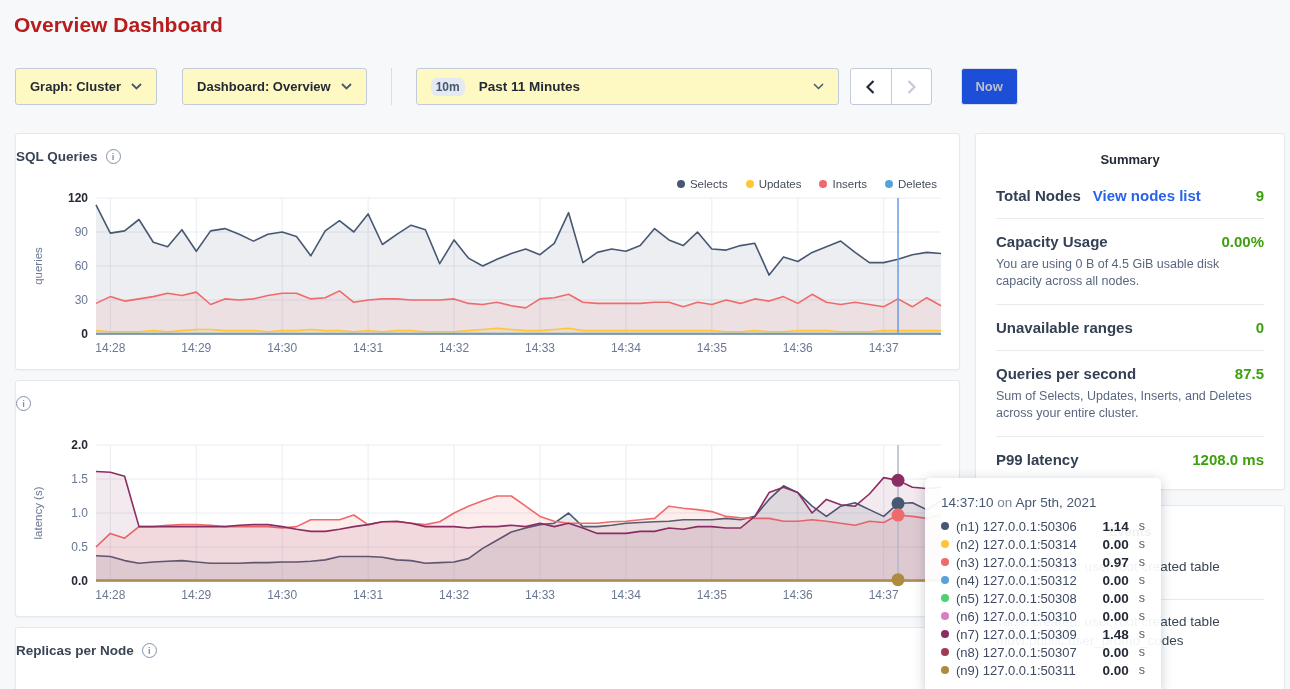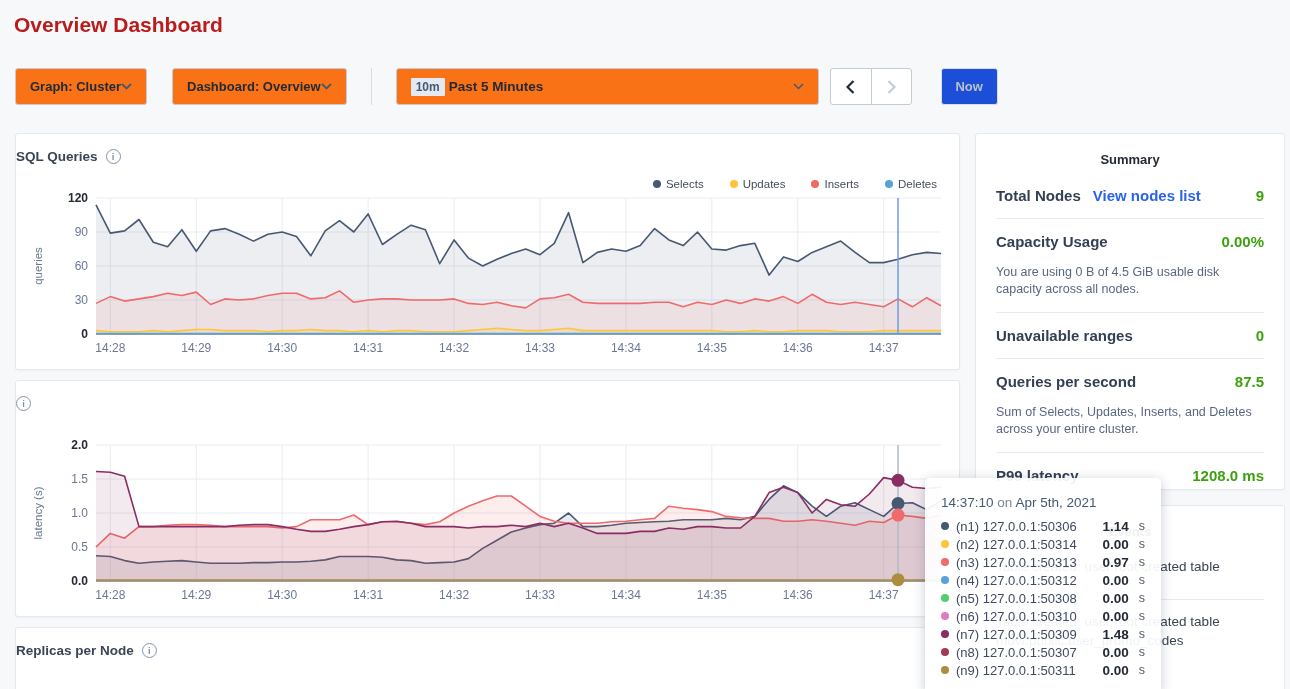--- a/index.html
+++ b/index.html
@@ -9,61 +9,61 @@
     background:#F7F8FA; color:#242A35; overflow:hidden; position:relative;
   }
   .page { position:relative; width:1290px; height:689px; overflow:hidden; }
 
   
   .page-title { position:absolute; left:14px; top:13px; font-size:21px; font-weight:600; color:#b91c1c; }
 
   
   .controls { position:absolute; left:15px; top:68px; display:flex; align-items:center; }
   .btn {
-    height:37px; background:#f97316; border:1px solid #C3CAD8; border-radius:3px;
-    display:flex; align-items:center; padding:0 14px; 
+    height:37px; background:#fef9c3; border:1px solid #C3CAD8; border-radius:3px;
+    display:flex; align-items:center; padding:0 14px; gap:10px;
     font-size:13px; font-weight:700; color:#242A35; cursor:pointer;
   }
   .btn + .btn { margin-left:25px; }
   .vdiv { width:1px; height:37px; background:#D8DCE3; margin:0 24px; }
   .timepicker { width:423px; }
-  .tp-badge { background:#E5E9F2; border-radius:1px; padding:2px 5px; font-size:12px; font-weight:700; color:#475872; }
+  .tp-badge { background:#E5E9F2; border-radius:6px; padding:2px 5px; font-size:12px; font-weight:700; color:#475872; }
   .tp-label { font-size:13.5px; font-weight:700; margin-left:4px; }
   .tp-chev { margin-left:auto; }
   .arrow-group { display:flex; margin-left:11px; background:#fff; border:1px solid #C3CAD8; border-radius:3px; height:37px; }
   .ar-btn { width:40px; height:35px; background:none; border:none; display:flex; align-items:center; justify-content:center; cursor:pointer; }
   .ar-btn + .ar-btn { border-left:1px solid #C3CAD8; }
   .now-btn { height:37px; width:57px; margin-left:29px; background:#1d4ed8; border:1px solid #D9DDE5; border-radius:3px;
     font-size:13px; font-weight:700; color:#B9C0CC; }
 
   
   .card { background:#fff; border:1px solid #E4E8EF; border-radius:3px; box-shadow:0 1px 2px rgba(40,50,80,0.04); }
   .main-col { position:absolute; left:15px; top:133px; width:945px; }
   .chart-card { position:relative; height:237px; }
   .chart-card + .chart-card { margin-top:10px; }
   .chart-card.small { height:130px; }
   .chart-title-row { position:absolute; top:15px; left:0; width:100%; display:flex; justify-content:flex-start; align-items:center; gap:8px; }
   .chart-title { font-size:13.5px; font-weight:700; color:#394455; }
   .info-icon { width:15px; height:15px; border:1.4px solid #8591AC; border-radius:50%; color:#8591AC;
     font-size:9.5px; font-weight:700; display:flex; align-items:center; justify-content:center; font-style:normal; cursor:pointer; }
   .legend { position:absolute; top:44px; right:22px; display:flex; gap:18px; }
-  .legend-item { display:flex; align-items:center; gap:5px; font-size:11.5px; color:#454C59; cursor:pointer;margin-left:8px; }
+  .legend-item { display:flex; align-items:center; gap:5px; font-size:11.5px; color:#454C59; cursor:pointer; }
   .legend-dot { width:8px; height:8px; border-radius:50%; }
   .chart-svg { position:absolute; left:10px; top:56px; }
 
   
   .sidebar { position:absolute; left:975px; top:133px; width:310px; }
   .summary-card { padding:2px 20px 0 20px; height:357px; }
   .panel-title { text-align:center; font-size:13px; font-weight:700; color:#242A35; margin:16px 0 6px 0; }
   .s-row { padding:14px 0; display:flex; flex-wrap:wrap; align-items:flex-start; }
   .s-row + .s-row { border-top:1px solid #E7EAEF; }
   .s-label { font-size:15px; font-weight:700; color:#333F53; }
   .s-link { font-size:15px; font-weight:700; margin-left:12px; text-decoration:none; cursor:pointer; }
   .s-value { margin-left:auto; font-size:15px; font-weight:700; }
-  .s-desc { width:100%; font-size:12.5px; color:#5A6781; line-height:17px; margin-top:14px; }
+  .s-desc { width:100%; font-size:12.5px; color:#5A6781; line-height:17px; margin-top:6px; }
 
   .events-card { margin-top:15px; padding:2px 20px 0 20px; height:240px; }
   .e-item { padding:12px 0; font-size:13.5px; color:#394455; line-height:19px; min-height:54px; cursor:pointer; }
   .e-item + .e-item { border-top:1px solid #E7EAEF; }
 
   
   .tooltip { position:absolute; left:925px; top:478px; width:236px; z-index:20;
     background:rgba(255,255,255,0.93); border-radius:5px; box-shadow:0 2px 12px rgba(40,50,80,0.25);
     padding:17px 16px 14px 16px; }
   .tt-header { font-size:13.5px; color:#475872; margin-bottom:7px; }
@@ -90,21 +90,21 @@
     </button>
     <button class="btn">
       <span>Dashboard: Overview</span>
       <svg width="11" height="7" viewBox="0 0 11 7">
           <path d="M1 1l4.5 4.5L10 1" fill="none" stroke="#475872" stroke-width="1.8"></path>
         </svg>
     </button>
     <div class="vdiv"></div>
     <button class="btn timepicker">
       <span class="tp-badge">10m</span>
-      <span class="tp-label">Past 5 Minutes</span>
+      <span class="tp-label">Past 11 Minutes</span>
       <svg class="tp-chev" width="11" height="7" viewBox="0 0 11 7">
           <path d="M1 1l4.5 4.5L10 1" fill="none" stroke="#475872" stroke-width="1.5"></path>
         </svg>
     </button>
     <div class="arrow-group">
       <button class="ar-btn">
         <svg width="9" height="14" viewBox="0 0 9 14">
             <path d="M7.5 1L1.5 7l6 6" fill="none" stroke="#242A35" stroke-width="2.2"></path>
           </svg>
       </button>

